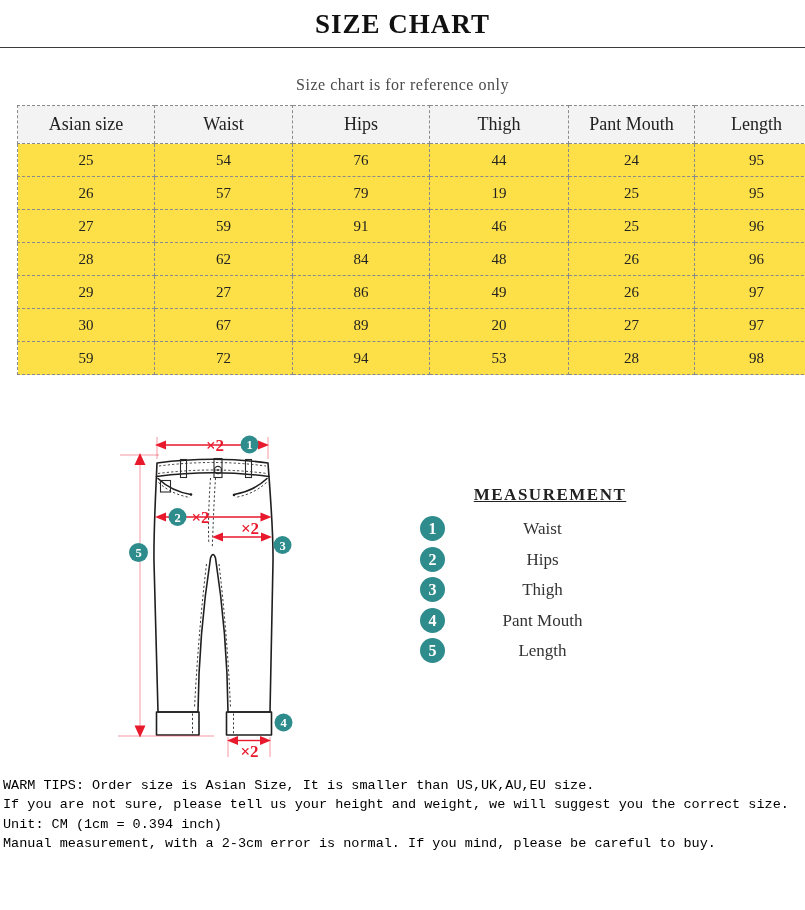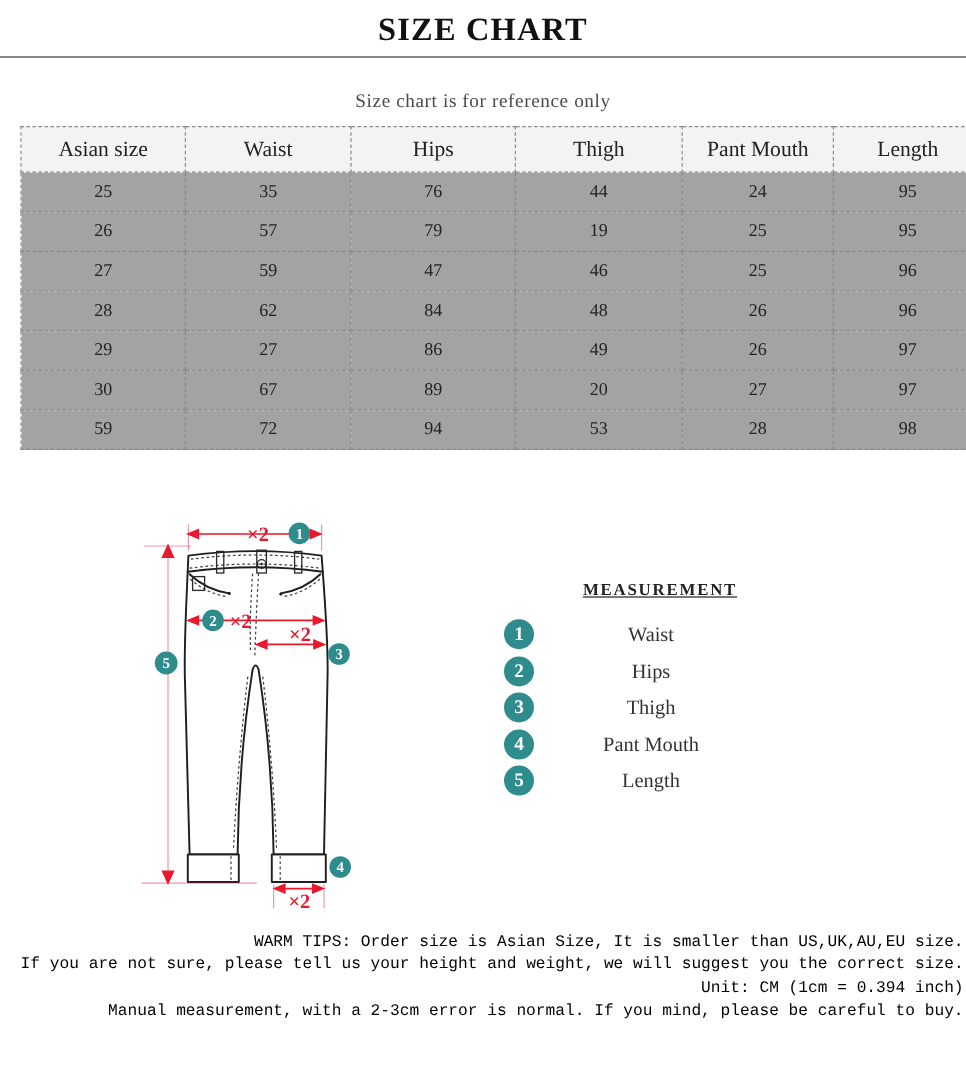--- a/index.html
+++ b/index.html
@@ -14,43 +14,43 @@
              border-top:1px solid #3a3a3a; }
   .subtitle { position:absolute; top:52px; left:0; width:805px; text-align:center;
               font-size:16px; color:#4a4a4a; letter-spacing:0.5px;margin-top:24px; }
 
   
   .size-table { position:absolute; top:105px; left:17px; width:801px;
                 border-collapse:collapse; table-layout:fixed; }
   .size-table th, .size-table td { border:1px dashed #8a8a8a; text-align:center;
                 vertical-align:middle; font-family:"Liberation Serif", serif; }
   .size-table th { height:38px; font-size:18px; font-weight:normal; background:#f3f3f3; color:#222; }
-  .size-table td { height:33px; font-size:15px; color:#222; background:#a3a3a3; }
+  .size-table td { height:33px; font-size:15px; color:#222; background:#fde047; }
   col.c1{width:137px} col.c2{width:138px} col.c3{width:137px}
   col.c4{width:139px} col.c5{width:126px} col.c6{width:124px}
 
   
   .diagram-svg { position:absolute; top:420px; left:0; width:805px; height:360px; }
 
   
   .measure-title { position:absolute; top:485px; left:400px; width:300px; text-align:center;
-                   font-size:14px; font-weight:bold; letter-spacing:1.5px;
+                   font-size:17px; font-weight:bold; letter-spacing:1.5px;
                    text-decoration:underline; color:#222; }
   .legend-wrap { position:absolute; top:0; left:0; width:805px; height:910px; pointer-events:none; }
   .legend-row { position:absolute; left:400px; width:300px; height:26px; }
   .legend-badge { position:absolute; left:20px; top:0; width:25px; height:25px; border-radius:50%;
                   background:#2f8c8c; color:#fff; font-size:16px; font-weight:bold;
                   text-align:center; line-height:25px; font-family:"Liberation Serif", serif; }
   .legend-label { position:absolute; left:55px; top:0; width:175px; text-align:center;
                   font-size:17px; color:#333; line-height:26px; }
 
   
   .tips { position:absolute; top:776px; left:3px; width:800px;
           font-family:"Liberation Mono", monospace; font-size:13.5px;
-          line-height:19.3px; color:#000; white-space:nowrap;text-align:right; }
+          line-height:19.3px; color:#000; white-space:nowrap; }
 
   
   .ink { stroke:#1f1f1f; fill:none; stroke-width:1.6; stroke-linejoin:round; stroke-linecap:round; }
   .ink-thin { stroke:#2a2a2a; fill:none; stroke-width:1.1; }
   .stitch { stroke:#3a3a3a; fill:none; stroke-width:1; stroke-dasharray:2.2,2.2; }
   .red-line { stroke:#e8192d; stroke-width:1.4; fill:none; }
   .red-ext { stroke:#e8192d; stroke-width:1; fill:none; opacity:0.45; }
   .red-head { fill:#e8192d; stroke:none; }
   .x2 { fill:#e8192d; font-family:"Liberation Serif", serif; font-size:17px; font-weight:bold; text-anchor:middle; }
   .badge-circle { fill:#2f8c8c; stroke:none; }
@@ -80,38 +80,38 @@
           <th>Waist</th>
           <th>Hips</th>
           <th>Thigh</th>
           <th>Pant Mouth</th>
           <th>Length</th>
         </tr>
     </thead>
     <tbody>
         <tr>
           <td>25</td>
-          <td>35</td>
+          <td>54</td>
           <td>76</td>
           <td>44</td>
           <td>24</td>
           <td>95</td>
         </tr>
         <tr>
           <td>26</td>
           <td>57</td>
           <td>79</td>
           <td>19</td>
           <td>25</td>
           <td>95</td>
         </tr>
         <tr>
           <td>27</td>
           <td>59</td>
-          <td>47</td>
+          <td>91</td>
           <td>46</td>
           <td>25</td>
           <td>96</td>
         </tr>
         <tr>
           <td>28</td>
           <td>62</td>
           <td>84</td>
           <td>48</td>
           <td>26</td>

